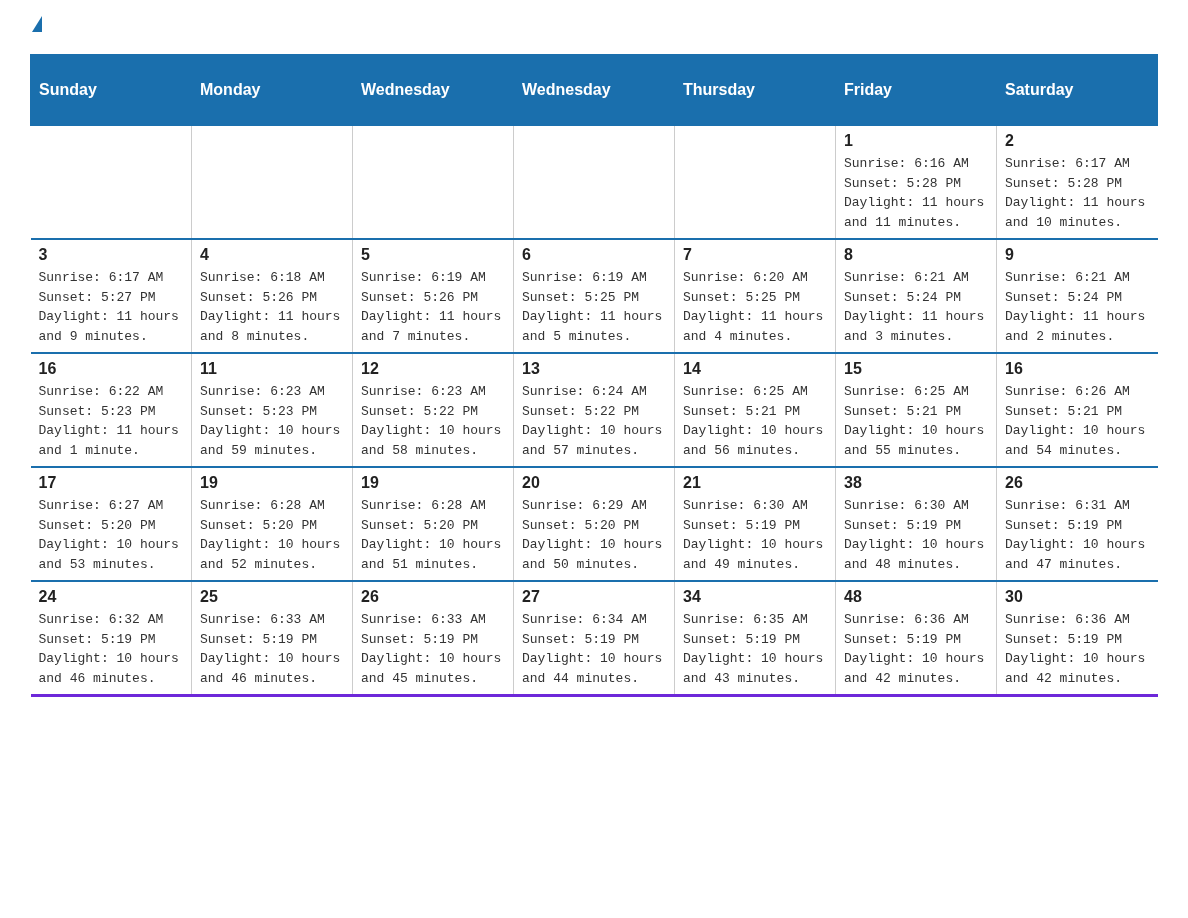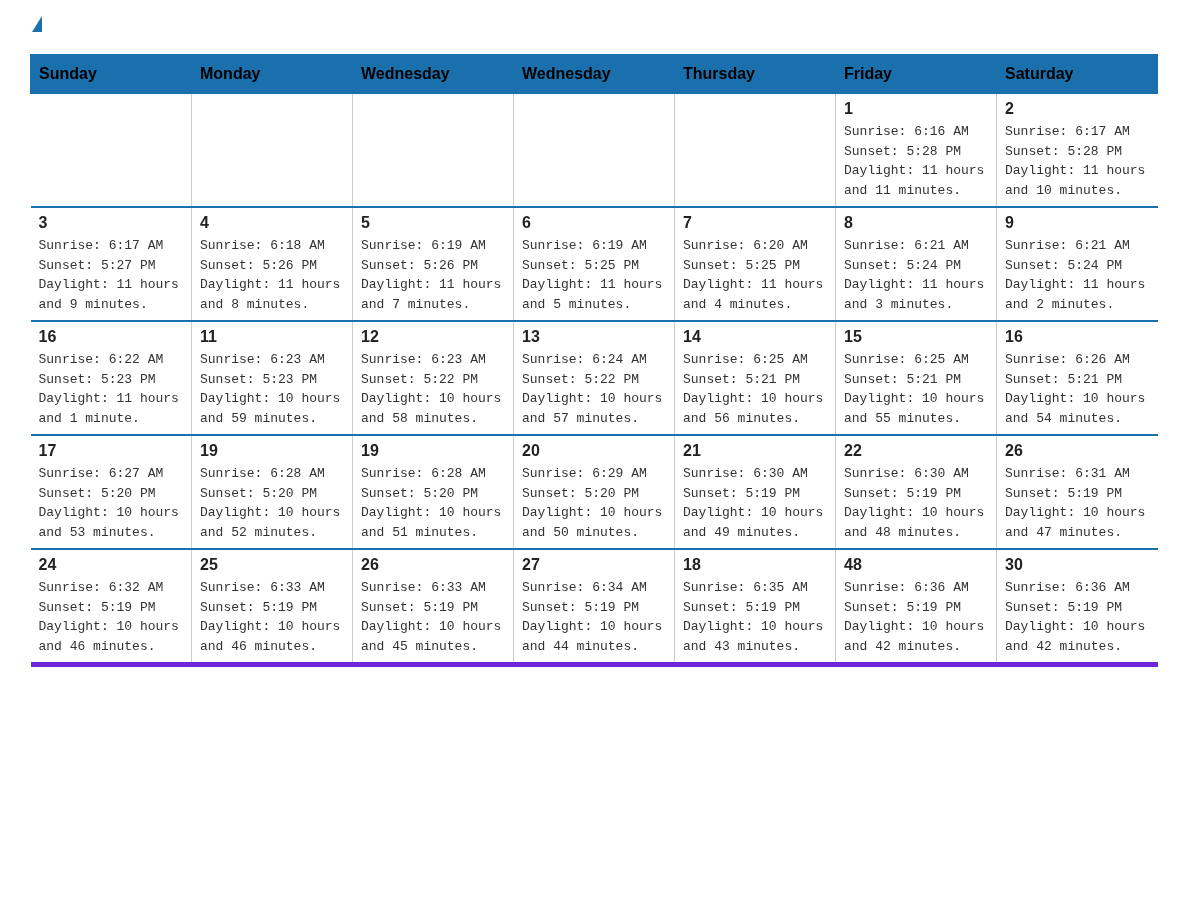--- a/index.html
+++ b/index.html
@@ -59,24 +59,24 @@
       color: #444;
       margin-top: 4px;
     }
     table {
       width: 100%;
       border-collapse: collapse;
       table-layout: fixed;
     }
     thead tr th {
       background-color: #1a6fad;
-      color: #000000;
+      color: #ffffff;
       font-size: 16px;
       font-weight: bold;
-      padding: 10px 8px;
+      padding: 26px 8px;
       text-align: left;
       border: 1px solid #1a6fad;
     }
     tbody tr {
       border-bottom: 2px solid #1a6fad;
     }
     tbody tr td {
       vertical-align: top;
       padding: 6px 8px;
       font-size: 13px;
@@ -94,21 +94,21 @@
       display: block;
       margin-bottom: 4px;
     }
     .day-info {
       font-size: 13px;
       color: #333;
       line-height: 1.5;
       font-family: Liberation Mono, monospace;
     }
     tbody tr:last-child {
-      border-bottom: 5px solid #6d28d9;
+      border-bottom: 3px solid #6d28d9;
     }
   </style>
 </head>
 <body>
 
 <div class="header">
   <div class="logo">
     <div style="display:flex; align-items:center;">
       <span class="logo-general"></span>
       <span class="logo-triangle"></span>
@@ -224,21 +224,21 @@
         </td>
         <td>
           <span class="day-number">20</span>
           <div class="day-info">Sunrise: 6:29 AM<br>Sunset: 5:20 PM<br>Daylight: 10 hours and 50 minutes.</div>
         </td>
         <td>
           <span class="day-number">21</span>
           <div class="day-info">Sunrise: 6:30 AM<br>Sunset: 5:19 PM<br>Daylight: 10 hours and 49 minutes.</div>
         </td>
         <td>
-          <span class="day-number">22</span>
+          <span class="day-number">38</span>
           <div class="day-info">Sunrise: 6:30 AM<br>Sunset: 5:19 PM<br>Daylight: 10 hours and 48 minutes.</div>
         </td>
         <td>
           <span class="day-number">26</span>
           <div class="day-info">Sunrise: 6:31 AM<br>Sunset: 5:19 PM<br>Daylight: 10 hours and 47 minutes.</div>
         </td>
       </tr>
       <tr>
         <td>
           <span class="day-number">24</span>
@@ -250,21 +250,21 @@
         </td>
         <td>
           <span class="day-number">26</span>
           <div class="day-info">Sunrise: 6:33 AM<br>Sunset: 5:19 PM<br>Daylight: 10 hours and 45 minutes.</div>
         </td>
         <td>
           <span class="day-number">27</span>
           <div class="day-info">Sunrise: 6:34 AM<br>Sunset: 5:19 PM<br>Daylight: 10 hours and 44 minutes.</div>
         </td>
         <td>
-          <span class="day-number">18</span>
+          <span class="day-number">34</span>
           <div class="day-info">Sunrise: 6:35 AM<br>Sunset: 5:19 PM<br>Daylight: 10 hours and 43 minutes.</div>
         </td>
         <td>
           <span class="day-number">48</span>
           <div class="day-info">Sunrise: 6:36 AM<br>Sunset: 5:19 PM<br>Daylight: 10 hours and 42 minutes.</div>
         </td>
         <td>
           <span class="day-number">30</span>
           <div class="day-info">Sunrise: 6:36 AM<br>Sunset: 5:19 PM<br>Daylight: 10 hours and 42 minutes.</div>
         </td>

